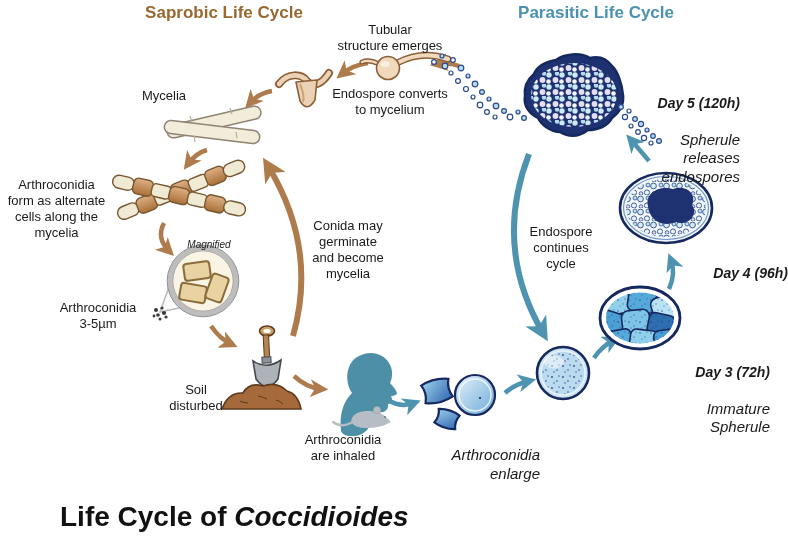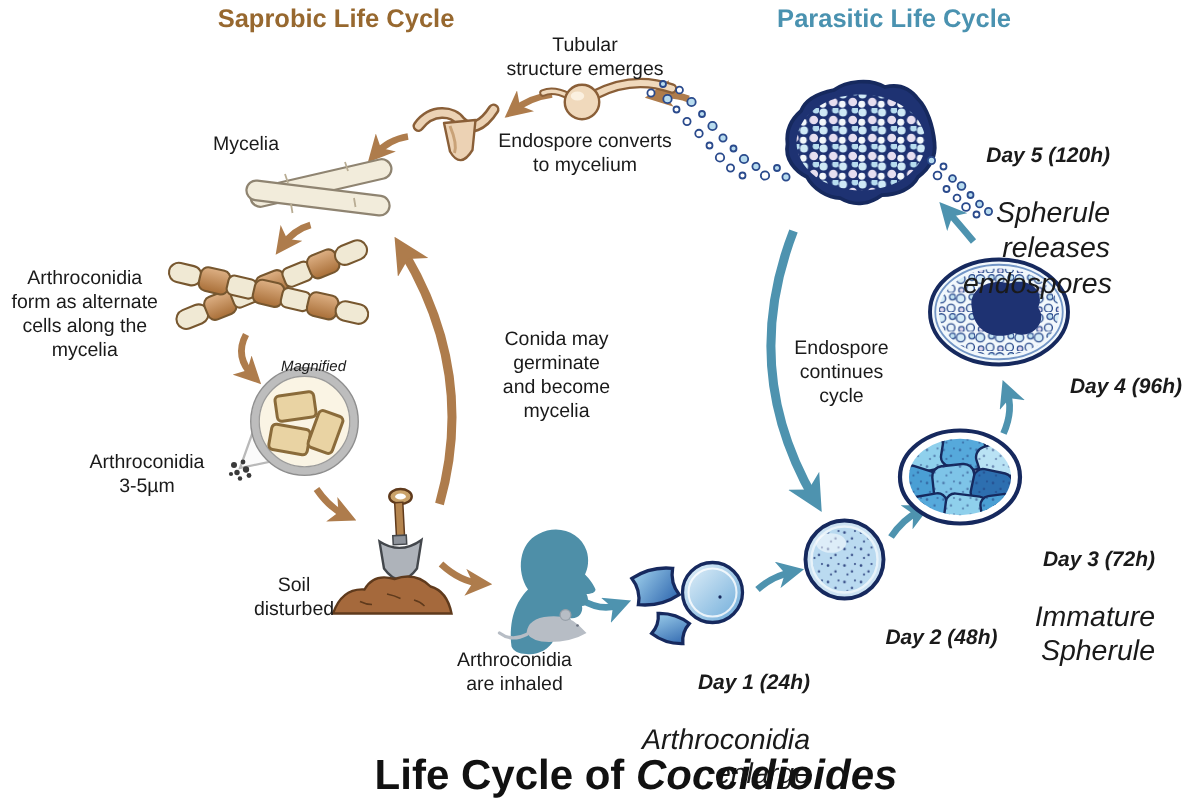--- a/index.html
+++ b/index.html
@@ -12,23 +12,23 @@
     position:absolute;text-align:center;white-space:pre-line;
     font-size:13px;line-height:1.24;color:#1a1a1a;
   }
   .cycle-header{font-size:17px;font-weight:bold;}
   .saprobic{color:#97682F;}
   .parasitic{color:#4A92B0;text-align:right;}
   .italic{font-style:italic;}
   .small{font-size:10px;}
   .day{position:absolute;text-align:right;white-space:pre-line;font-style:italic;}
   .day-title{font-size:14px;font-weight:bold;line-height:1.25;}
-  .day-desc{font-size:19px;line-height:1.24;white-space:pre-line;}
+  .day-desc{font-size:15px;line-height:1.24;white-space:pre-line;}
   .main-title{
-    position:absolute;left:60px;top:501px;width:728px;text-align:center;
+    position:absolute;left:60px;top:501px;width:728px;text-align:left;
     font-size:28px;font-weight:bold;color:#111;
   }
 </style>
 </head>
 <body>
 
 <div id="stage">
 
 <svg id="art" viewBox="0 0 788 540">
   <defs>
@@ -290,46 +290,44 @@
 <div class="lbl" style="left:320px;top:86px;width:140px;">Endospore converts
 to mycelium</div>
 <div class="lbl" style="left:128px;top:88px;width:72px;">Mycelia</div>
 <div class="lbl" style="left:0px;top:177px;width:113px;">Arthroconidia
 form as alternate
 cells along the
 mycelia</div>
 <div class="lbl italic small" style="left:183px;top:239px;width:52px;">Magnified</div>
 <div class="lbl" style="left:50px;top:300px;width:96px;">Arthroconidia
 3-5µm</div>
-<div class="lbl" style="left:327px;top:218px;width:88px;">Conida may
+<div class="lbl" style="left:304px;top:218px;width:88px;">Conida may
 germinate
 and become
 mycelia</div>
 <div class="lbl" style="left:155px;top:382px;width:82px;">Soil
 disturbed</div>
 <div class="lbl" style="left:516px;top:224px;width:90px;">Endospore
 continues
 cycle</div>
 <div class="lbl" style="left:292px;top:432px;width:102px;">Arthroconidia
 are inhaled</div>
 
 <div class="day" style="left:418px;top:428px;width:122px;">
-  <div class="day-title">Day 1 (24h)</div>
   <div class="day-desc">Arthroconidia
 enlarge</div>
 </div>
 <div class="day" style="left:541px;top:398px;width:124px;">
-  <div class="day-title">Day 2 (48h)</div>
 </div>
 <div class="day" style="left:668px;top:346px;width:102px;">
   <div class="day-title">Day 3 (72h)</div>
   <div class="day-desc">Immature
 Spherule</div>
 </div>
-<div class="day" style="left:698px;top:231px;width:90px;">
+<div class="day" style="left:698px;top:247px;width:90px;">
   <div class="day-title">Day 4 (96h)</div>
 </div>
 <div class="day" style="left:642px;top:77px;width:98px;">
   <div class="day-title">Day 5 (120h)</div>
   <div class="day-desc">Spherule
 releases
 endospores</div>
 </div>
 
 <div class="main-title">

